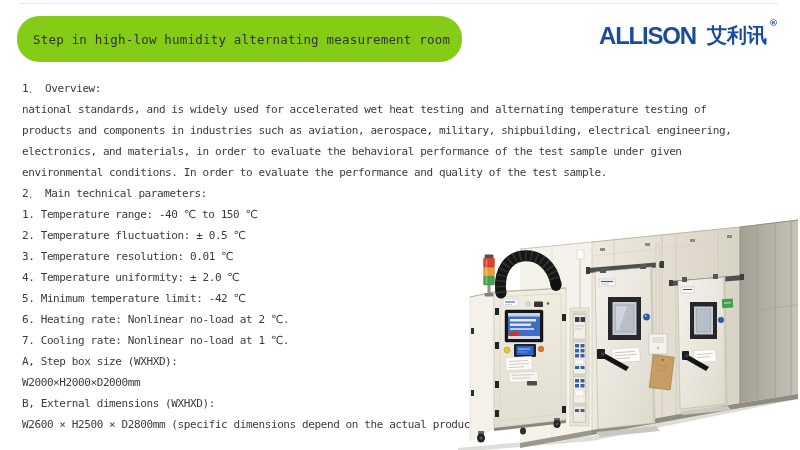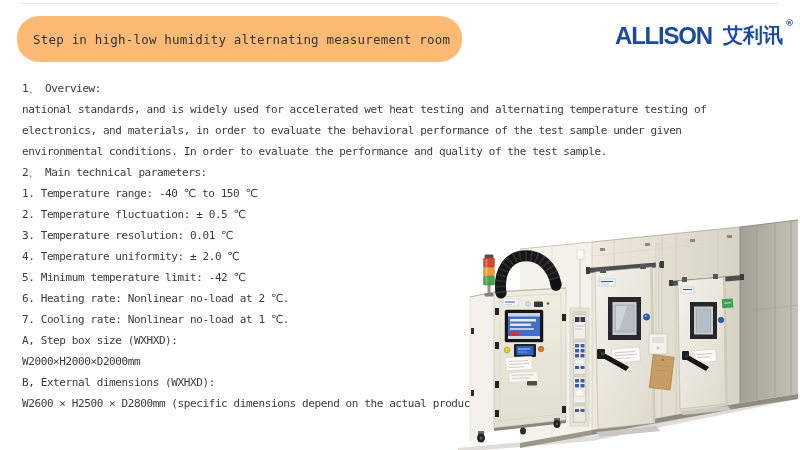--- a/index.html
+++ b/index.html
@@ -7,33 +7,33 @@
     width:800px;height:450px;overflow:hidden;background:#ffffff;
     font-family:"DejaVu Sans Mono","DejaVu Sans",monospace;
     position:relative;
   }
   .topline{
     position:absolute;left:20px;top:3px;width:758px;height:1px;
     background:#e7e7e4;
   }
   .banner{
     position:absolute;left:17px;top:16px;width:445px;height:46px;
-    background:#fdba74;border-radius:22px;
+    background:#84cc16;border-radius:22px;
     display:flex;align-items:center;padding-left:16px;box-sizing:border-box;
   }
   .banner-text{
     font-size:12.5px;color:#333436;letter-spacing:0.2px;white-space:pre;
   }
   .logo{
     position:absolute;left:599px;top:23px;width:196px;
     display:flex;align-items:flex-start;
   }
   .brand{
     font-family:"Liberation Sans",sans-serif;font-weight:bold;
-    font-size:24px;color:#1a4b9e;letter-spacing:-1.2px;line-height:1.1;margin-left:16px;
+    font-size:24px;color:#1a4b9e;letter-spacing:-1.2px;line-height:1.1;
   }
   .brand-cn{
     font-family:"DejaVu Sans",sans-serif;font-weight:bold;
     font-size:20px;color:#1a4b9e;margin-left:11px;line-height:1.25;
   }
   .reg{
     font-family:"DejaVu Sans",sans-serif;font-size:9px;color:#1a4b9e;
     margin-left:2px;position:relative;top:-5px;font-weight:bold;
   }
   .content{position:absolute;left:22px;top:78px;width:770px;}
@@ -54,20 +54,21 @@
 
 <div class="logo">
   <span class="brand">ALLISON</span>
   <span class="brand-cn">艾利讯</span>
   <span class="reg">®</span>
 </div>
 
 <div class="content">
   <div class="line">1、 Overview:</div>
   <div class="line">national standards, and is widely used for accelerated wet heat testing and alternating temperature testing of</div>
+  <div class="line">products and components in industries such as aviation, aerospace, military, shipbuilding, electrical engineering,</div>
   <div class="line">electronics, and materials, in order to evaluate the behavioral performance of the test sample under given</div>
   <div class="line">environmental conditions. In order to evaluate the performance and quality of the test sample.</div>
   <div class="line">2、 Main technical parameters:</div>
   <div class="line">1. Temperature range: -40 ℃ to 150 ℃</div>
   <div class="line">2. Temperature fluctuation: ± 0.5 ℃</div>
   <div class="line">3. Temperature resolution: 0.01 ℃</div>
   <div class="line">4. Temperature uniformity: ± 2.0 ℃</div>
   <div class="line">5. Minimum temperature limit: -42 ℃</div>
   <div class="line">6. Heating rate: Nonlinear no-load at 2 ℃.</div>
   <div class="line">7. Cooling rate: Nonlinear no-load at 1 ℃.</div>

